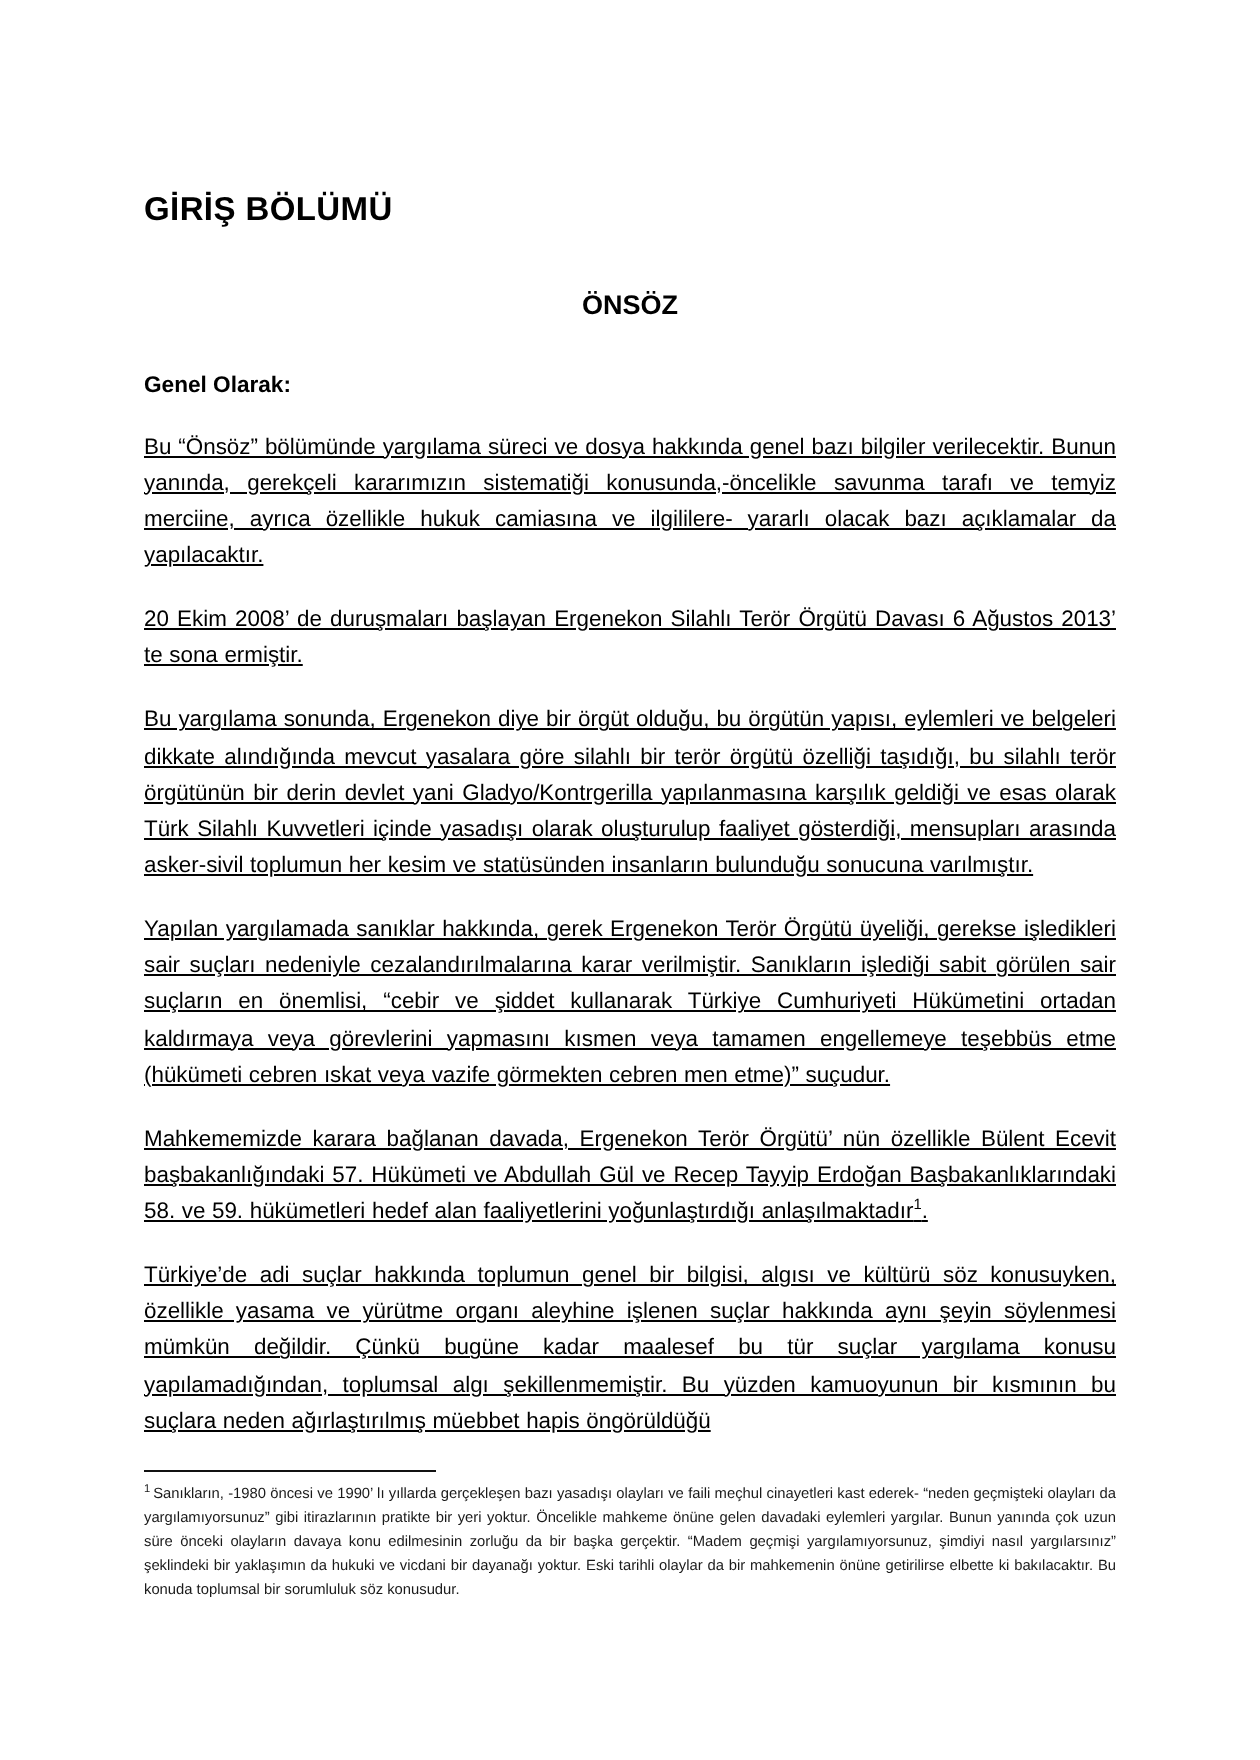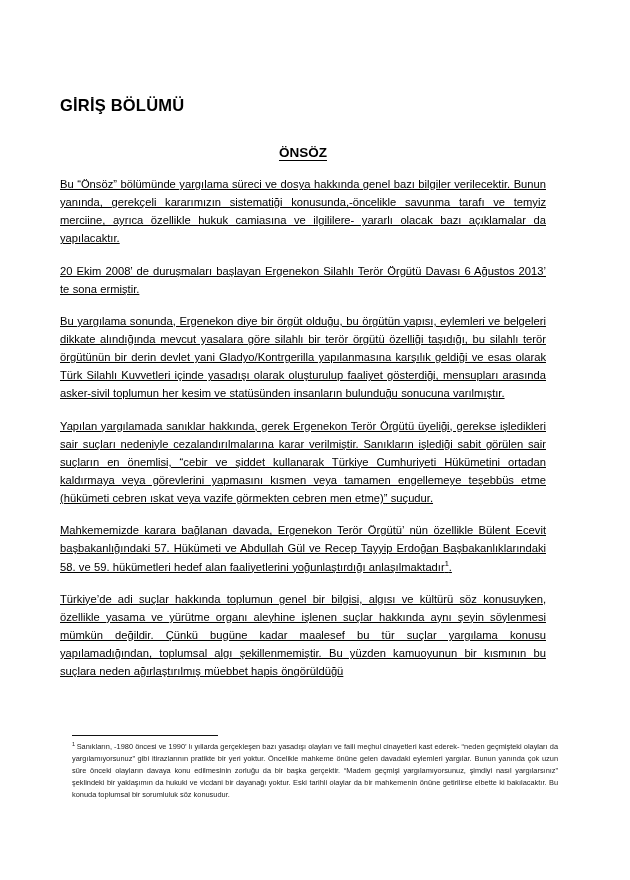--- a/index.html
+++ b/index.html
@@ -15,21 +15,21 @@
   .page {
     position: relative;
     width: 630px;
     height: 880px;
     background: #ffffff;
     box-sizing: border-box;
     overflow: hidden;
   }
   .content {
     position: absolute;
-    left: 60px;
+    left: 72px;
     top: 0;
     width: 486px;
   }
   .doc-title {
     font-size: 16.5px;
     font-weight: bold;
     letter-spacing: 0.2px;
     margin: 0;
     padding-top: 96px;
     text-align: left;
@@ -37,21 +37,20 @@
   }
   .section-title {
     font-size: 13.5px;
     font-weight: bold;
     text-align: center;
     margin: 0;
     padding-top: 29px;
     line-height: 1.2;
   }
   .section-title span {
-    text-decoration: underline;
     text-underline-offset: 2.5px;
   }
   .subheading {
     font-size: 11.3px;
     font-weight: bold;
     margin: 0;
     padding-top: 26px;
     line-height: 1.2;
   }
   .body-block {
@@ -107,20 +106,21 @@
 <div class="page">
 
   <div class="content">
 
     <h1 class="doc-title">GİRİŞ BÖLÜMÜ</h1>
 
     <h2 class="section-title">
       <span>ÖNSÖZ</span>
     </h2>
 
+    <h3 class="subheading">Genel Olarak:</h3>
 
     <div class="body-block">
       <p class="para">Bu “Önsöz” bölümünde yargılama süreci ve dosya hakkında genel bazı bilgiler verilecektir. Bunun yanında, gerekçeli kararımızın sistematiği konusunda,-öncelikle savunma tarafı ve temyiz merciine, ayrıca özellikle hukuk camiasına ve ilgililere- yararlı olacak bazı açıklamalar da yapılacaktır.</p>
       <p class="para">20 Ekim 2008’ de duruşmaları başlayan Ergenekon Silahlı Terör Örgütü Davası 6 Ağustos 2013’ te sona ermiştir.</p>
       <p class="para">Bu yargılama sonunda, Ergenekon diye bir örgüt olduğu, bu örgütün yapısı, eylemleri ve belgeleri dikkate alındığında mevcut yasalara göre silahlı bir terör örgütü özelliği taşıdığı, bu silahlı terör örgütünün bir derin devlet yani Gladyo/Kontrgerilla yapılanmasına karşılık geldiği ve esas olarak Türk Silahlı Kuvvetleri içinde yasadışı olarak oluşturulup faaliyet gösterdiği, mensupları arasında asker-sivil toplumun her kesim ve statüsünden insanların bulunduğu sonucuna varılmıştır.</p>
       <p class="para">Yapılan yargılamada sanıklar hakkında, gerek Ergenekon Terör Örgütü üyeliği, gerekse işledikleri sair suçları nedeniyle cezalandırılmalarına karar verilmiştir. Sanıkların işlediği sabit görülen sair suçların en önemlisi, “cebir ve şiddet kullanarak Türkiye Cumhuriyeti Hükümetini ortadan kaldırmaya veya görevlerini yapmasını kısmen veya tamamen engellemeye teşebbüs etme (hükümeti cebren ıskat veya vazife görmekten cebren men etme)” suçudur.</p>
 
       <p class="para"><span>Mahkememizde karara bağlanan davada, Ergenekon Terör Örgütü’ nün özellikle Bülent Ecevit başbakanlığındaki 57. Hükümeti ve Abdullah Gül ve Recep Tayyip Erdoğan Başbakanlıklarındaki 58. ve 59. hükümetleri hedef alan faaliyetlerini yoğunlaştırdığı anlaşılmaktadır</span><sup class="fn-ref">1</sup><span>.</span></p>
 
       <p class="para">Türkiye’de adi suçlar hakkında toplumun genel bir bilgisi, algısı ve kültürü söz konusuyken, özellikle yasama ve yürütme organı aleyhine işlenen suçlar hakkında aynı şeyin söylenmesi mümkün değildir. Çünkü bugüne kadar maalesef bu tür suçlar yargılama konusu yapılamadığından, toplumsal algı şekillenmemiştir. Bu yüzden kamuoyunun bir kısmının bu suçlara neden ağırlaştırılmış müebbet hapis öngörüldüğü</p>

